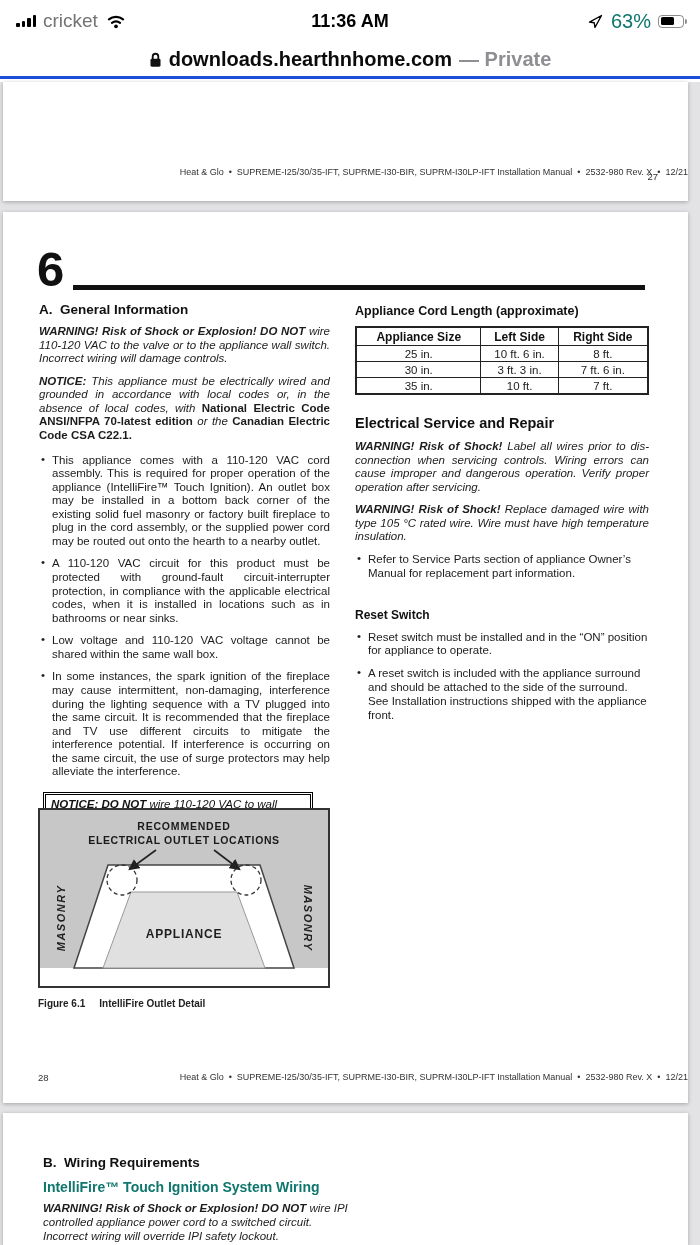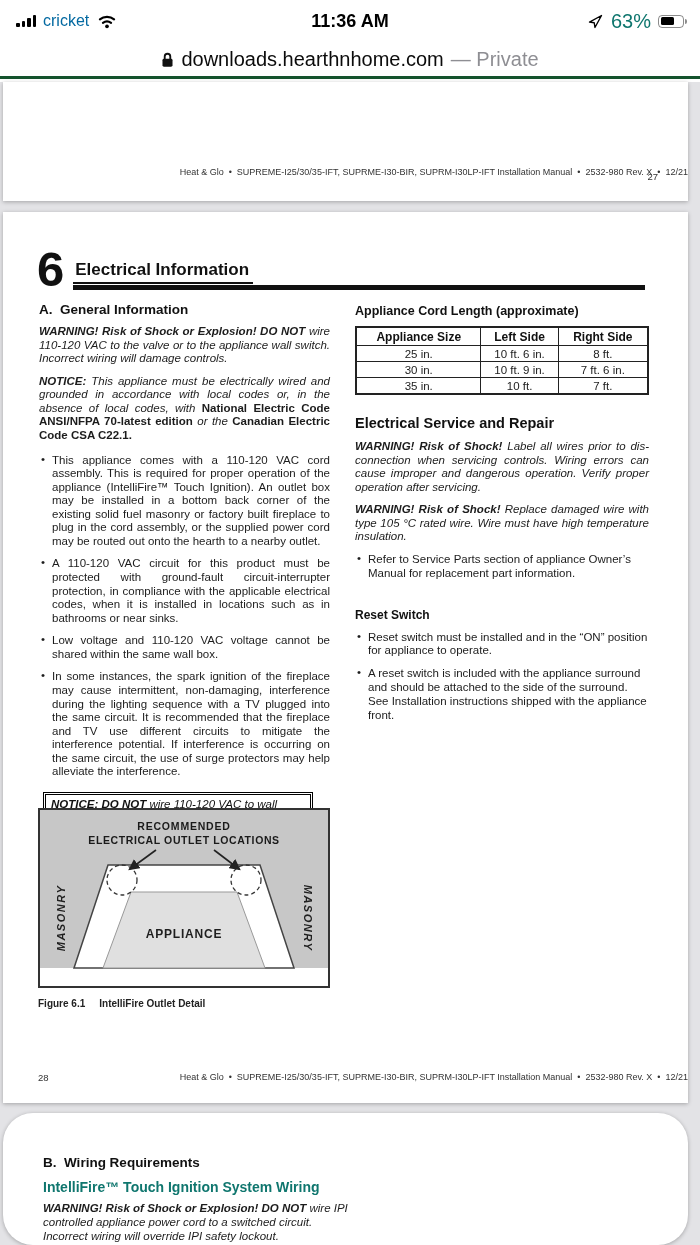--- a/index.html
+++ b/index.html
@@ -4,44 +4,44 @@
 <style>
   * { margin:0; padding:0; box-sizing:border-box; }
   html,body { width:700px; height:1245px; overflow:hidden; background:#fff;
               font-family:"Liberation Sans", sans-serif; -webkit-font-smoothing:antialiased; }
 
   
   .statusbar { position:absolute; top:0; left:0; width:700px; height:42px; background:#fff;
                display:flex; align-items:center; justify-content:space-between; padding:0 16px; }
   .sb-left, .sb-right { display:flex; align-items:center; gap:7px; }
   .sb-time { position:absolute; left:0; right:0; text-align:center; font-size:18px; font-weight:700; color:#000; }
-  .carrier { font-size:16px; color:#0369a1; }
+  .carrier { font-size:19px; color:#737373; }
   .pct { font-size:20px; color:#0f766e; }
   .sigbars { display:flex; align-items:flex-end; gap:2px; height:12px; }
   .sigbars i { display:block; width:3.5px; background:#000; border-radius:1px; }
   .sigbars i:nth-child(1){height:4px} .sigbars i:nth-child(2){height:6.5px}
   .sigbars i:nth-child(3){height:9px} .sigbars i:nth-child(4){height:12px}
   .batt { position:relative; width:26px; height:13px; border:1.5px solid rgba(0,0,0,.45);
           border-radius:4px; padding:1.5px; }
   .batt i { display:block; height:100%; width:62%; background:#000; border-radius:1.5px; }
   .batt:after { content:""; position:absolute; right:-4px; top:3.5px; width:2.5px; height:5px;
                 background:rgba(0,0,0,.45); border-radius:0 2px 2px 0; }
 
   .urlbar { position:absolute; top:42px; left:0; width:700px; height:37px; background:#fff;
             display:flex; align-items:center; justify-content:center; gap:7px;
-            border-bottom:3px solid #14532d; }
+            border-bottom:3px solid #1d4ed8;font-weight:bold; }
   .urlbar .domain { font-size:20px; color:#0b0b0b; }
   .urlbar .privacy { font-size:20px; color:#8e8e93; }
 
   
   .content { position:absolute; top:82px; left:0; width:700px; height:1163px; background:#e3e3e6; }
   .page { position:absolute; left:3px; width:685px; background:#fff; box-shadow:0 1px 4px rgba(0,0,0,.28); }
   #page27 { top:0; height:119px; }
   #page28 { top:130px; height:891px; }
-  #page29 { top:1031px; height:132px;border-radius:30px; }
+  #page29 { top:1031px; height:132px; }
 
   .run-footer { position:absolute; left:0; width:100%; text-align:right; font-size:9px; color:#333; white-space:pre-wrap;padding-left:48px; }
   .pgnum { position:absolute; font-size:9.5px; color:#333; }
 
   
   .sechead { position:absolute; left:34px; top:36px; width:608px; display:flex; align-items:flex-end; }
   .secnum { font-size:49px; font-weight:700; color:#111; line-height:42px; letter-spacing:-2px; }
   .sectitle-col { flex:1; margin-left:11px; }
   .sectitle { display:inline-block; font-size:17px; font-weight:700; color:#111;
               border-bottom:2px solid #111; padding:0 4px 2px 2px; }
@@ -129,21 +129,20 @@
   <div class="page" id="page27">
     <div class="run-footer" style="bottom:24px;">Heat &amp; Glo  •  SUPREME-I25/30/35-IFT, SUPRME-I30-BIR, SUPRM-I30LP-IFT Installation Manual  •  2532-980 Rev. X  •  12/21</div>
     <div class="pgnum" style="right:30px; bottom:19px;">27</div>
   </div>
 
   <div class="page" id="page28">
 
     <div class="sechead">
       <div class="secnum">6</div>
       <div class="sectitle-col">
-        <span class="sectitle">Electrical Information</span>
         <div class="secbar"></div>
       </div>
     </div>
 
     <div class="colL">
       <div class="h-a">A.  General Information</div>
       <p class="para ital"><span class="lead">WARNING! Risk of Shock or Explosion! DO NOT</span><span> wire 110-120 VAC to the valve or to the appliance wall switch. Incorrect wiring will damage controls.</span></p>
       <p class="para ital"><span class="lead">NOTICE:</span><span> This appliance must be electrically wired and grounded in accordance with local codes or, in the absence of local codes, with </span><span class="boldrun">National Electric Code ANSI/NFPA 70-latest edition</span><span> or the </span><span class="boldrun">Canadian Electric Code CSA C22.1.</span></p>
       <ul class="blist">
         <li>This appliance comes with a 110-120 VAC cord assembly. This is required for proper operation of the appliance (IntelliFire™ Touch Ignition). An outlet box may be installed in a bottom back corner of the existing solid fuel masonry or factory built fireplace to plug in the cord assembly, or the supplied power cord may be routed out onto the hearth to a nearby outlet.</li>
@@ -163,21 +162,21 @@
           <th>Left Side</th>
           <th>Right Side</th>
         </tr>
         <tr>
           <td>25 in.</td>
           <td>10 ft. 6 in.</td>
           <td>8 ft.</td>
         </tr>
         <tr>
           <td>30 in.</td>
-          <td>10 ft. 9 in.</td>
+          <td>3 ft. 3 in.</td>
           <td>7 ft. 6 in.</td>
         </tr>
         <tr>
           <td>35 in.</td>
           <td>10 ft.</td>
           <td>7 ft.</td>
         </tr>
       </tbody>
         </table>
 

